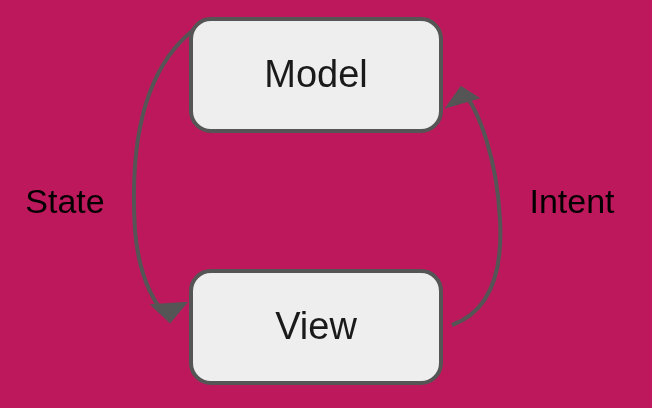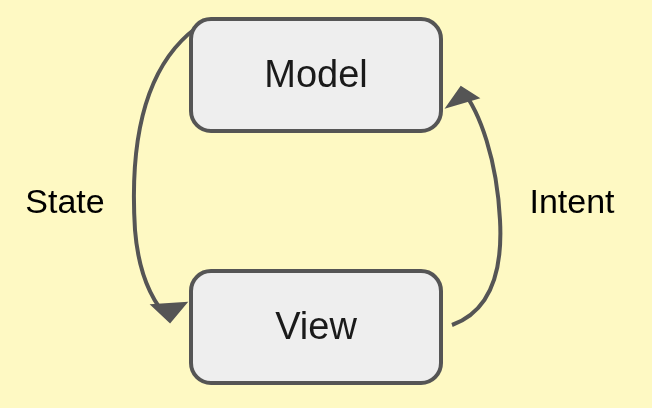--- a/index.html
+++ b/index.html
@@ -4,21 +4,21 @@
 <style>
   html, body {
     margin: 0;
     padding: 0;
     background: #ffffff;
   }
   #diagram-root {
     position: relative;
     width: 652px;
     height: 408px;
-    background: #fef9c3;
+    background: #be185d;
     font-family: "Liberation Sans", sans-serif;
     overflow: hidden;
   }
   #diagram-svg {
     position: absolute;
     top: 0;
     left: 0;
   }
   .node-label {
     font-family: "Liberation Sans", sans-serif;

